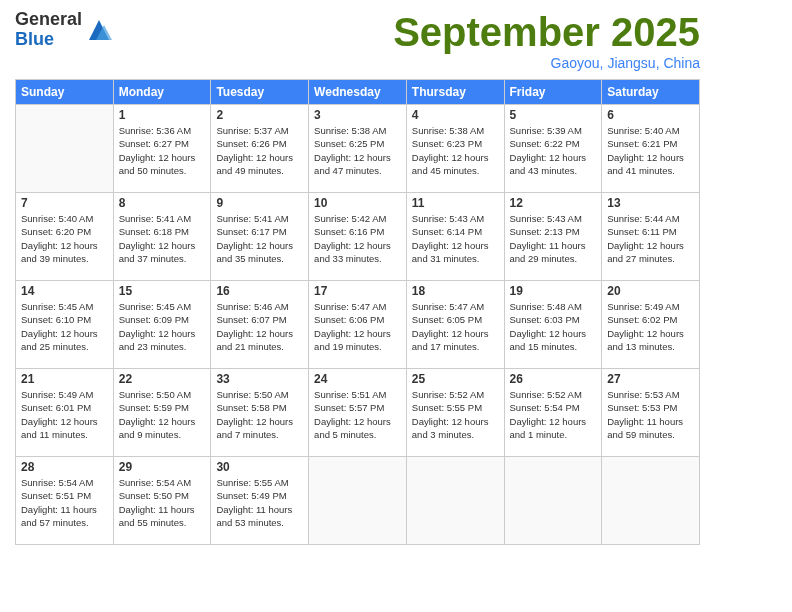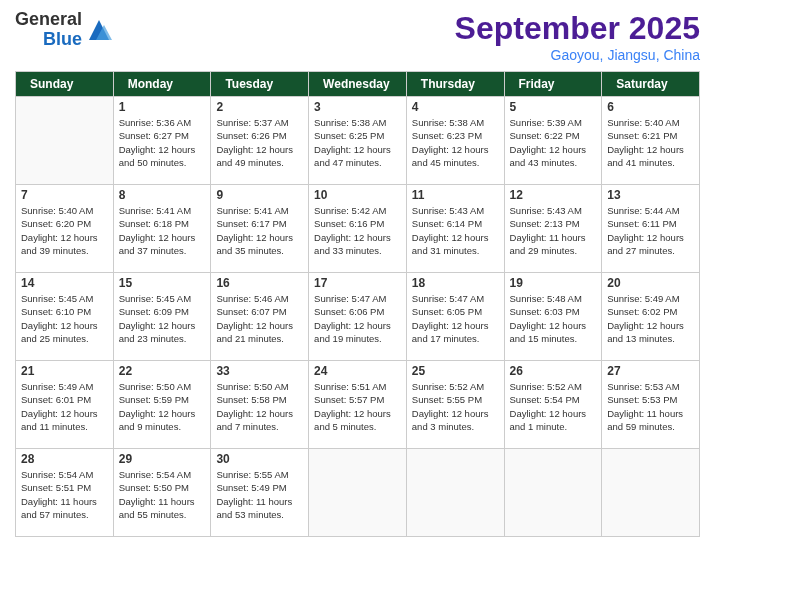--- a/index.html
+++ b/index.html
@@ -32,49 +32,48 @@
     }
     .logo-general {
       font-size: 18px;
       font-weight: bold;
       color: #333;
     }
     .logo-blue {
       font-size: 18px;
       font-weight: bold;
       color: #1a6bbf;
-      text-align: right;
     }
     .logo-icon {
       width: 30px;
       height: 30px;
       margin-left: 2px;
     }
     .title-block {
       text-align: right;
     }
     .month-title {
-      font-size: 32px;
+      font-size: 40px;
       font-weight: bold;
-      color: #4c1d95;
+      color: #4d7c0f;
     }
     .location {
       font-size: 14px;
       color: #3b82f6;
     }
     .calendar {
       width: 100%;
       border-collapse: collapse;
       table-layout: fixed;
     }
     .calendar th {
-      background-color: #14532d;
+      background-color: #3b82f6;
       color: white;
       text-align: left;
-      padding: 5px 14px;
+      padding: 5px 5px;
       font-size: 12px;
       border: 1px solid #ccc;
     }
     .calendar td {
       border: 1px solid #ccc;
       vertical-align: top;
       padding: 3px 5px;
       font-size: 9.5px;
       color: #333;
       height: 88px;

